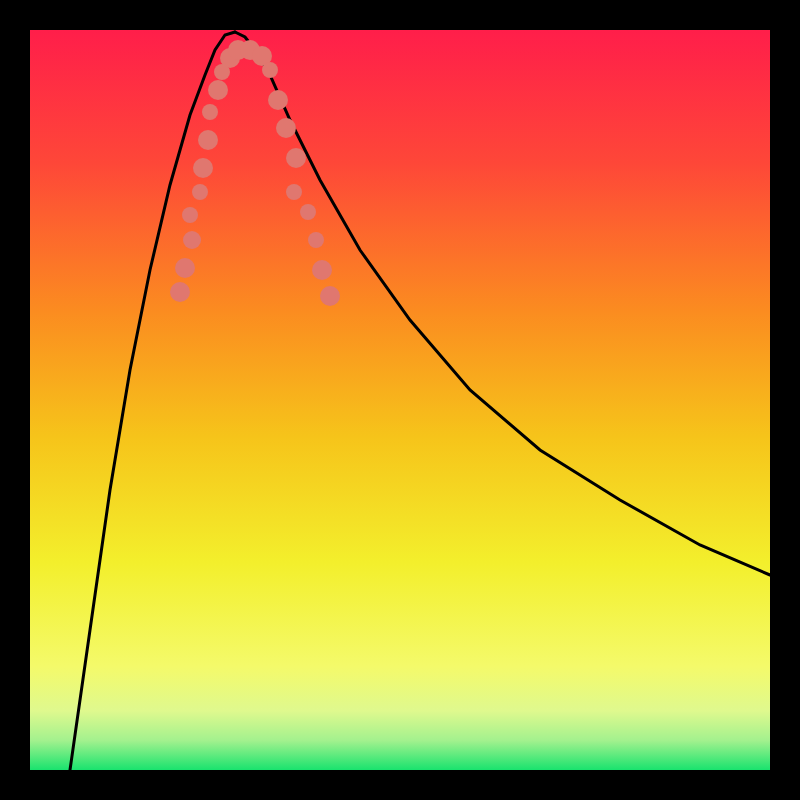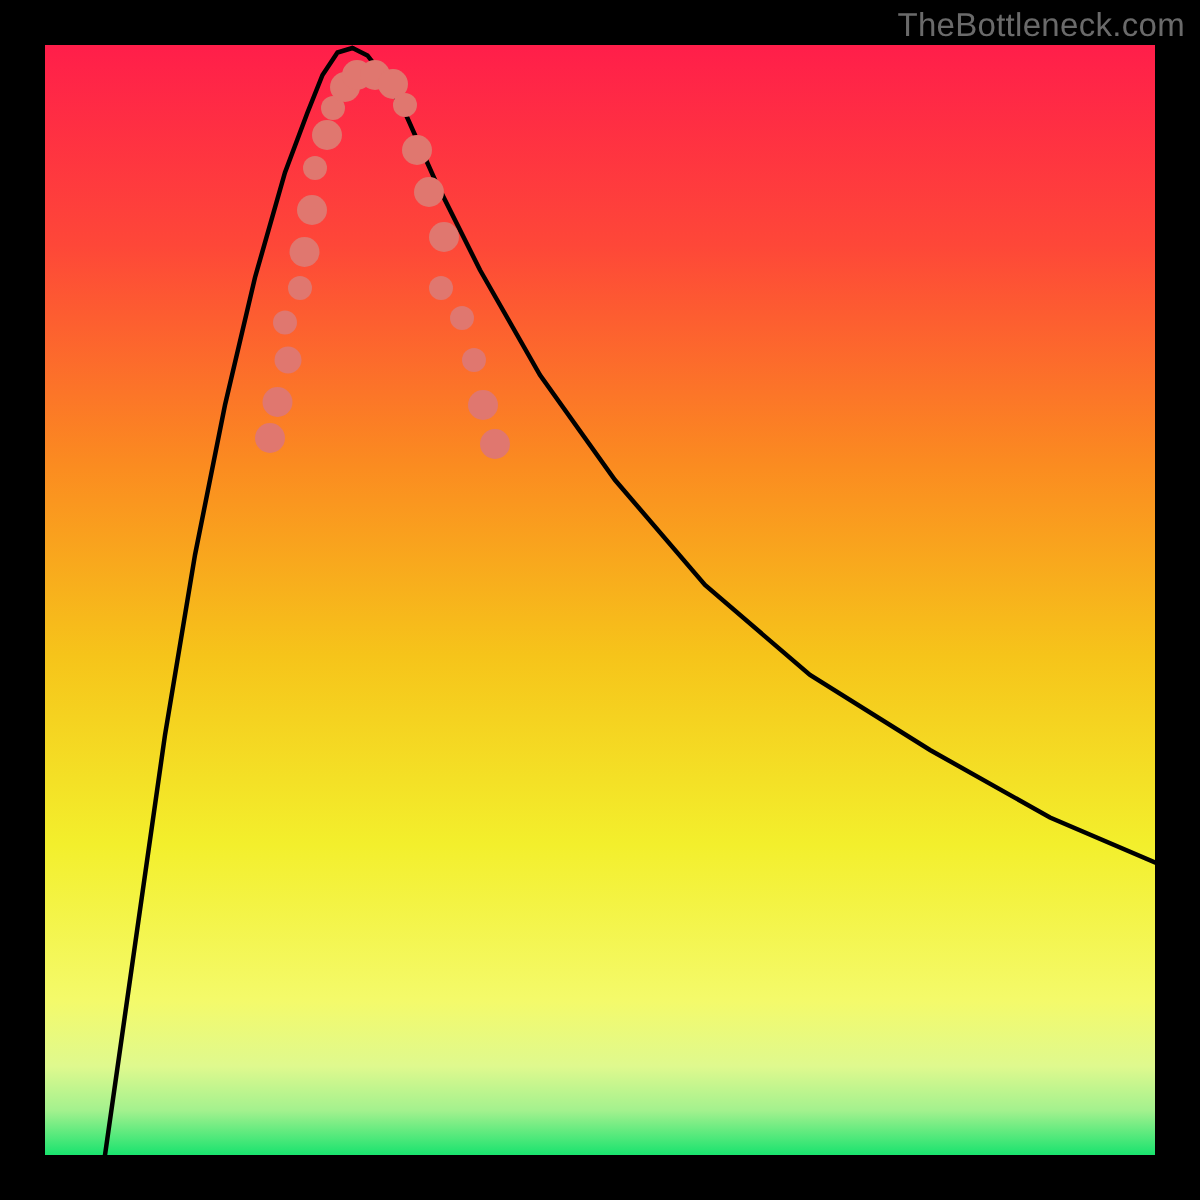--- a/index.html
+++ b/index.html
@@ -86,14 +86,13 @@
           <circle cx="256" cy="98" r="10" fill="#e0776f"></circle>
           <circle cx="266" cy="128" r="10" fill="#e0776f"></circle>
           <circle cx="264" cy="162" r="8" fill="#e0776f"></circle>
           <circle cx="278" cy="182" r="8" fill="#e0776f"></circle>
           <circle cx="286" cy="210" r="8" fill="#e0776f"></circle>
           <circle cx="292" cy="240" r="10" fill="#e0776f"></circle>
           <circle cx="300" cy="266" r="10" fill="#e0776f"></circle>
         </g>
     </svg>
   </div>
-  <div class="watermark">TheBottleneck.com</div>
 </div>
 
 </body></html>

